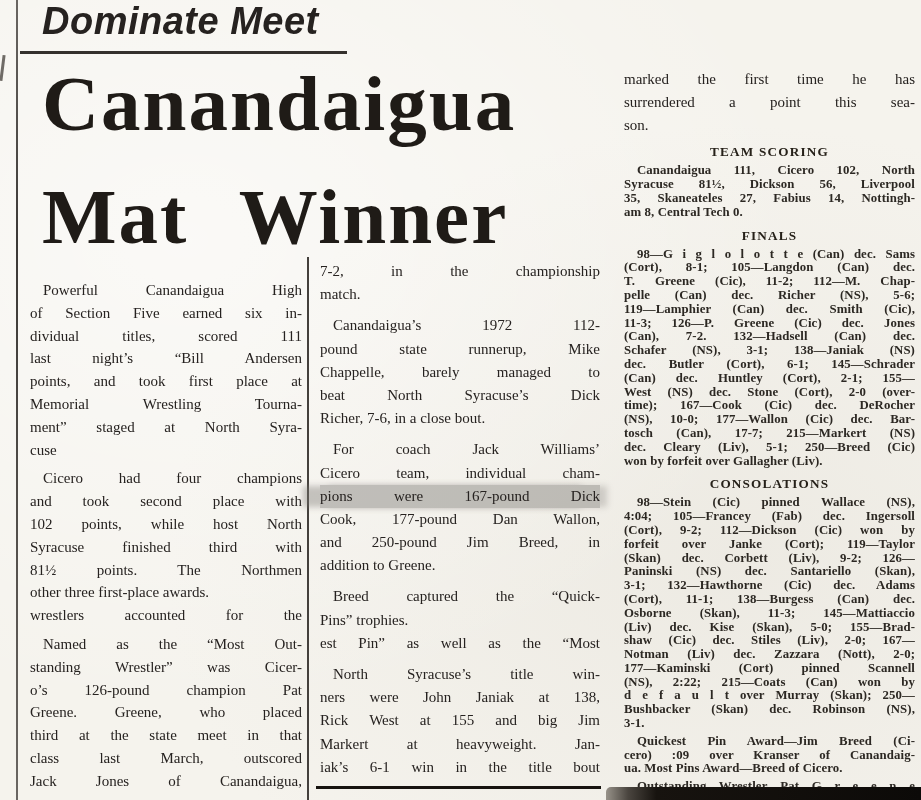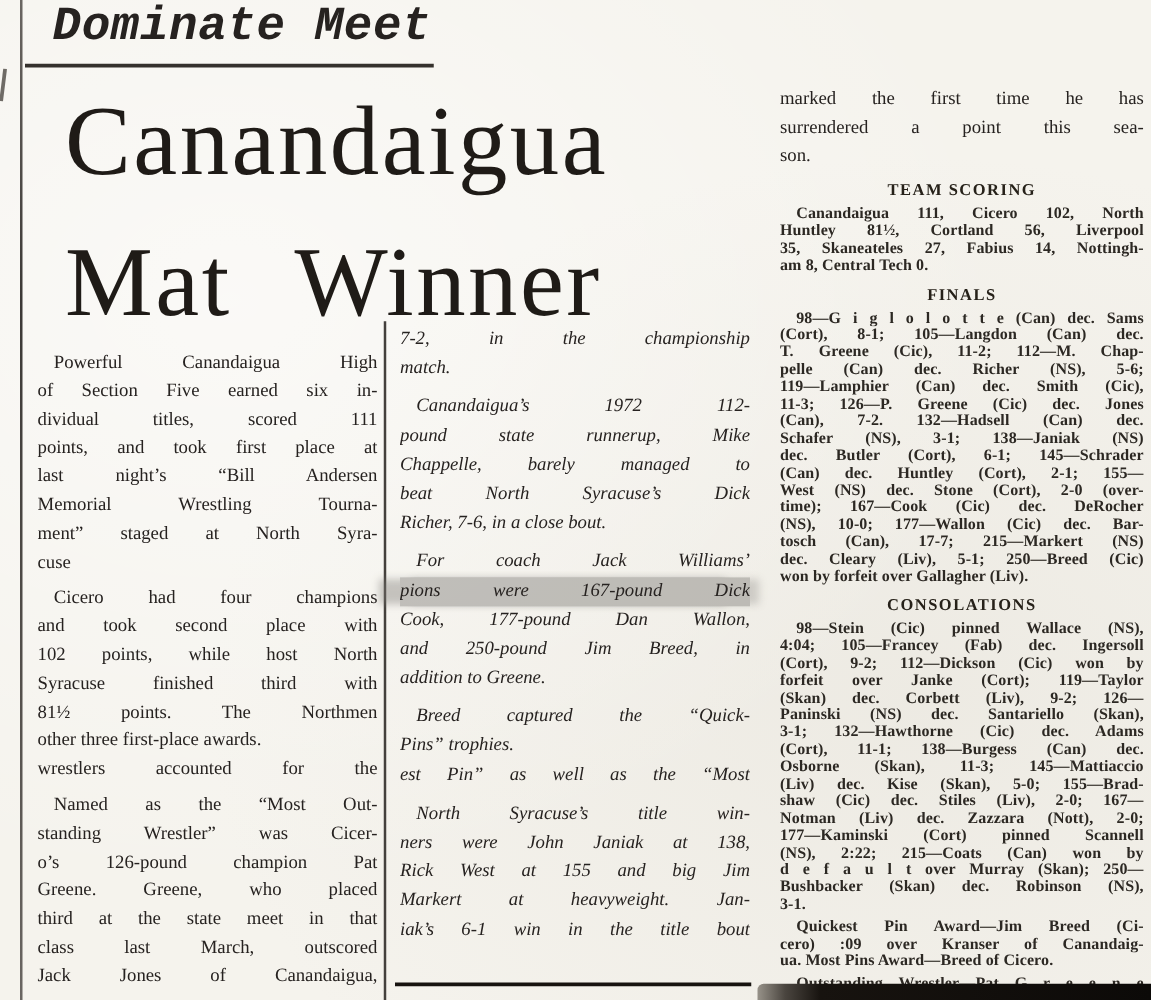--- a/index.html
+++ b/index.html
@@ -13,46 +13,46 @@
     background:
       radial-gradient(ellipse at 20% 30%, rgba(255,255,255,.55), rgba(255,255,255,0) 60%),
       radial-gradient(ellipse at 80% 70%, rgba(222,218,208,.35), rgba(255,255,255,0) 55%),
       #f5f3ed;
   }
   
   .rule-left{position:absolute;left:16px;top:0;width:2px;height:800px;background:linear-gradient(#6a6662, #3c3936 30%, #55514d 70%, #6a6662);}
   .edge-mark{position:absolute;left:1px;top:55px;width:3px;height:26px;background:#6f6b66;transform:rotate(7deg);}
   .kicker{
     position:absolute;left:42px;top:0;
-    font-family:Liberation Mono, monospace;font-style:italic;font-weight:bold;
+    font-family:Liberation Sans, sans-serif;font-style:italic;font-weight:bold;
     font-size:38px;color:#262220;letter-spacing:.5px;
   }
   .kicker-underline{position:absolute;left:20px;top:51px;width:327px;height:3px;background:#35312d;}
   .headline{
-    position:absolute;left:34px;top:56px;margin:18px;
-    font-weight:normal;color:#1f1b17;font-size:79px;letter-spacing:2px;line-height:1;
+    position:absolute;left:34px;top:56px;margin:8px;
+    font-weight:bold;color:#1f1b17;font-size:79px;letter-spacing:2px;line-height:1;
   }
   .headline .hline{display:block;}
   .headline .h2{margin-top:34px;word-spacing:30px;}
   .rule-mid{position:absolute;left:307px;top:257px;width:2px;height:543px;background:#44403c;}
   .mid-bottom-rule{position:absolute;left:316px;top:786px;width:285px;height:3px;background:#17130f;}
   .black-bar{
     position:absolute;left:606px;top:787px;width:315px;height:13px;
     background:linear-gradient(90deg,#979289 0,#4a453f 7%,#17130f 16%,#0c0a08 100%);
     border-top-left-radius:5px;
   }
   
   .col{position:absolute;}
   .col-left{left:30px;top:279px;width:272px;}
   .col-mid{left:320px;top:260px;width:280px;}
   .col-right{left:624px;top:68px;width:291px;}
   .para{margin:0 0 6px;}
   .col-mid .para{margin-bottom:8px;}
   .para.body{font-size:15px;line-height:22.8px;color:#262220;}
-  .col-mid .para.body{line-height:23.2px;font-style:italic;}
+  .col-mid .para.body{line-height:23.2px;}
   .para.agate{font-size:12.8px;line-height:13.8px;font-weight:bold;color:#2c2823;margin-bottom:4px;letter-spacing:.1px;}
   .agate-head{
     font-size:13.2px;font-weight:bold;text-align:center;letter-spacing:1.2px;
     margin:8px 0 4px;color:#262119;
   }
   .cline{text-align:justify;text-align-last:justify;overflow:hidden;}
   .para.body .cline{height:22.8px;}
   .col-mid .para.body .cline{height:23.2px;}
   .para.agate .cline{height:13.8px;}
   .cline.end{text-align-last:left;}
@@ -75,22 +75,22 @@
   <h1 class="headline">
     <span class="hline h1">Canandaigua</span>
     <span class="hline h2">Mat Winner</span>
   </h1>
 
   <div class="col col-left" id="col-left">
       <div class="para body">
         <div class="cline ind">Powerful Canandaigua High</div>
         <div class="cline">of Section Five earned six in-</div>
         <div class="cline">dividual titles, scored 111</div>
+        <div class="cline">last night’s “Bill Andersen</div>
         <div class="cline">points, and took first place at</div>
-        <div class="cline">last night’s “Bill Andersen</div>
         <div class="cline">Memorial Wrestling Tourna-</div>
         <div class="cline">ment” staged at North Syra-</div>
         <div class="cline end">cuse</div>
       </div>
       <div class="para body">
         <div class="cline ind">Cicero had four champions</div>
         <div class="cline">and took second place with</div>
         <div class="cline">102 points, while host North</div>
         <div class="cline">Syracuse finished third with</div>
         <div class="cline">81½ points. The Northmen</div>
@@ -115,20 +115,21 @@
       </div>
       <div class="para body">
         <div class="cline ind">Canandaigua’s 1972 112-</div>
         <div class="cline">pound state runnerup, Mike</div>
         <div class="cline">Chappelle, barely managed to</div>
         <div class="cline">beat North Syracuse’s Dick</div>
         <div class="cline end">Richer, 7-6, in a close bout.</div>
       </div>
       <div class="para body">
         <div class="cline ind">For coach Jack Williams’</div>
+        <div class="cline">Cicero team, individual cham-</div>
         <div class="cline hl-line">pions were 167-pound Dick</div>
         <div class="cline">Cook, 177-pound Dan Wallon,</div>
         <div class="cline">and 250-pound Jim Breed, in</div>
         <div class="cline end">addition to Greene.</div>
       </div>
       <div class="para body">
         <div class="cline ind">Breed captured the “Quick-</div>
         <div class="cline end">Pins” trophies.</div>
         <div class="cline">est Pin” as well as the “Most</div>
       </div>
@@ -142,21 +143,21 @@
     </div>
   <div class="col col-right" id="col-right">
       <div class="para body">
         <div class="cline">marked the first time he has</div>
         <div class="cline">surrendered a point this sea-</div>
         <div class="cline end">son.</div>
       </div>
       <div class="agate-head">TEAM SCORING</div>
       <div class="para agate">
         <div class="cline ind">Canandaigua 111, Cicero 102, North</div>
-        <div class="cline">Huntley 81½, Cortland 56, Liverpool</div>
+        <div class="cline">Syracuse 81½, Dickson 56, Liverpool</div>
         <div class="cline">35, Skaneateles 27, Fabius 14, Nottingh-</div>
         <div class="cline end">am 8, Central Tech 0.</div>
       </div>
       <div class="agate-head">FINALS</div>
       <div class="para agate">
         <div class="cline ind">98—G i g l o l o t t e (Can) dec. Sams</div>
         <div class="cline">(Cort), 8-1; 105—Langdon (Can) dec.</div>
         <div class="cline">T. Greene (Cic), 11-2; 112—M. Chap-</div>
         <div class="cline">pelle (Can) dec. Richer (NS), 5-6;</div>
         <div class="cline">119—Lamphier (Can) dec. Smith (Cic),</div>

